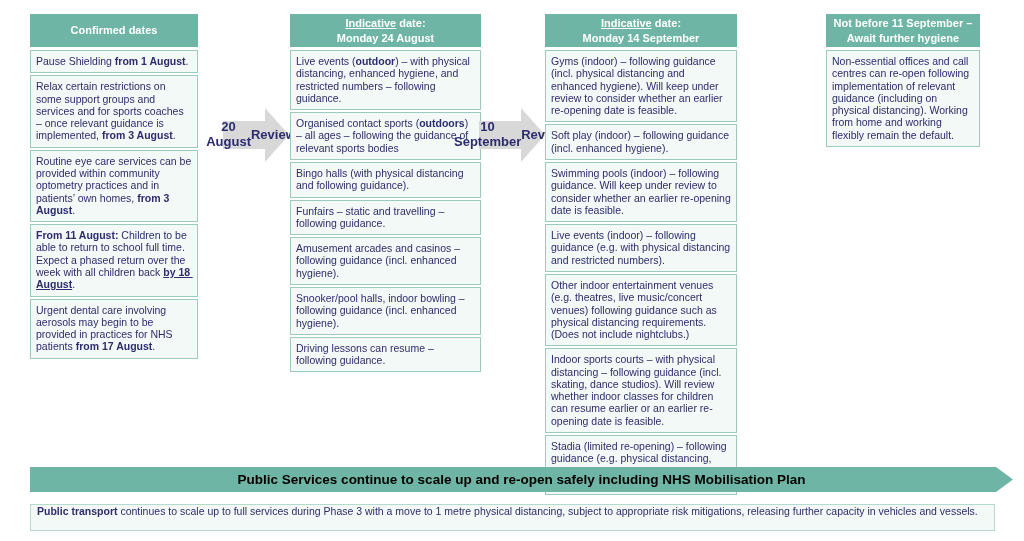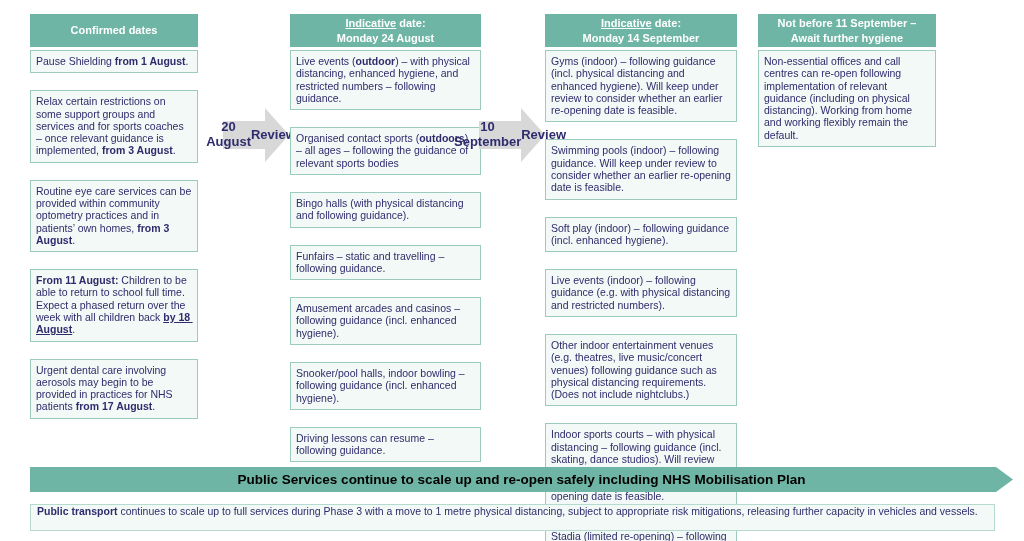--- a/index.html
+++ b/index.html
@@ -7,21 +7,21 @@
   .page { position:relative; width:1024px; height:541px; background:#ffffff; overflow:hidden; }
 
   .col { position:absolute; top:14px; }
   .col-head {
     background:#6fb5a5; color:#ffffff; font-weight:bold; font-size:11px; line-height:1.3;
     text-align:center; min-height:33px; display:flex; flex-direction:column;
     justify-content:center; align-items:center; padding:2px 4px; margin-bottom:3px;
   }
   .cell {
     background:#f2f9f6; border:1px solid #9ccabd; color:#2e2c6d;
-    font-size:10.5px; line-height:1.17; padding:4px 5px 5px 5px; margin-bottom:17px;
+    font-size:10.5px; line-height:1.17; padding:4px 5px 5px 5px; margin-bottom:2px;
   }
   .cell span { white-space:pre-wrap; }
 
   .arrow-wrap { position:absolute; top:106px; width:68px; height:58px; }
   .arrow-wrap svg { position:absolute; left:0; top:0; }
   .arrow-label {
     position:absolute; left:0; top:0; width:56px; height:58px;
     display:flex; justify-content:center; align-items:center;
     color:#2e2c6d; font-weight:bold; font-size:13px; line-height:1.15; text-align:center;
   }
@@ -87,29 +87,29 @@
       <div>Review</div>
     </div>
   </div>
 
   <section class="col" style="left:545px; width:192px;">
     <header class="col-head">
       <div><span style="text-decoration: underline;">Indicative</span><span> date:</span></div>
       <div>Monday 14 September</div>
     </header>
     <div class="cell"><span><span>Gyms (indoor) – following guidance (incl. physical distancing and enhanced hygiene). Will keep under review to consider whether an earlier re-opening date is feasible.</span></span></div>
+    <div class="cell"><span><span>Soft play (indoor) – following guidance (incl. enhanced hygiene).</span></span></div>
     <div class="cell"><span><span>Swimming pools (indoor) – following guidance. Will keep under review to consider whether an earlier re-opening date is feasible.</span></span></div>
-    <div class="cell"><span><span>Soft play (indoor) – following guidance (incl. enhanced hygiene).</span></span></div>
     <div class="cell"><span><span>Live events (indoor) – following guidance (e.g. with physical distancing and restricted numbers).</span></span></div>
     <div class="cell"><span><span>Other indoor entertainment venues (e.g. theatres, live music/concert venues) following guidance such as physical distancing requirements. (Does not include nightclubs.)</span></span></div>
     <div class="cell"><span><span>Indoor sports courts – with physical distancing – following guidance (incl. skating, dance studios). Will review whether indoor classes for children can resume earlier or an earlier re-opening date is feasible.</span></span></div>
     <div class="cell"><span><span>Stadia (limited re-opening) – following guidance (e.g. physical distancing, restricted numbers) – with option for testing on earlier dates where agreed.</span></span></div>
   </section>
 
-  <section class="col" style="left:758px; width:178px;">
+  <section class="col" style="left:826px; width:154px;">
     <header class="col-head">
       <div>Not before 11 September –</div>
       <div>Await further hygiene</div>
     </header>
     <div class="cell"><span><span>Non-essential offices and call centres can re-open following implementation of relevant guidance (including on physical distancing). Working from home and working flexibly remain the default.</span></span></div>
   </section>
 
   <div class="banner">
     <span>Public Services continue to scale up and re-open safely including NHS Mobilisation Plan</span>
   </div>

